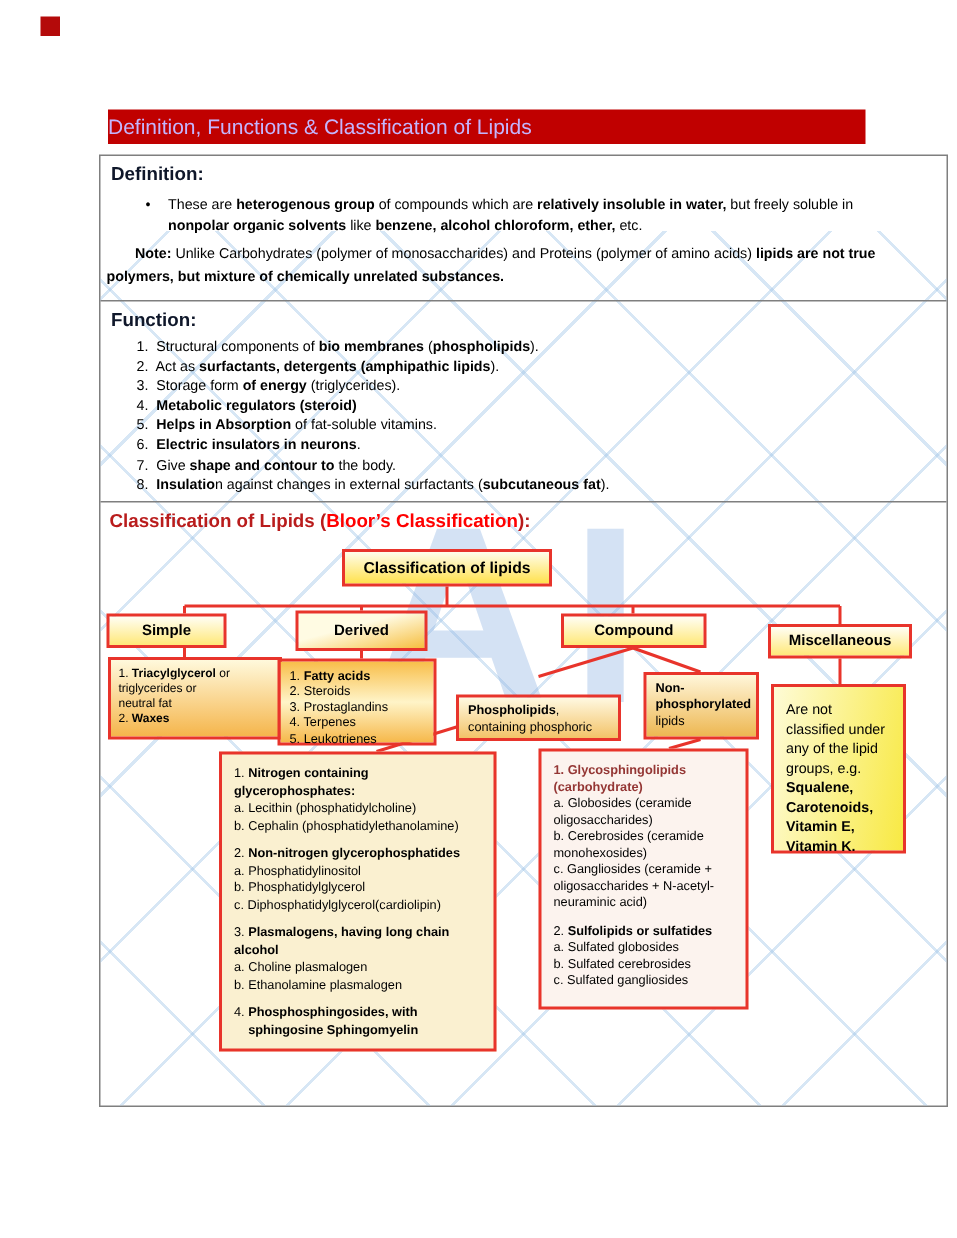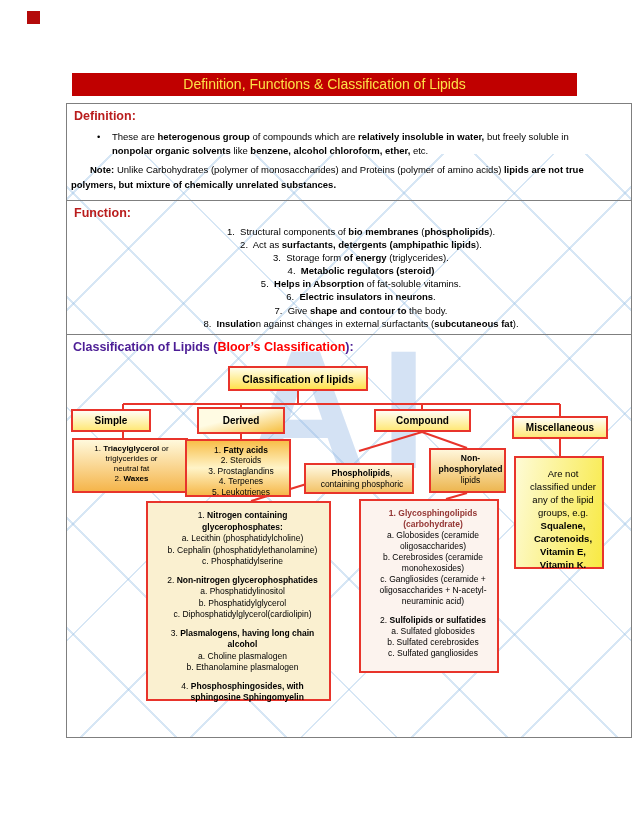--- a/index.html
+++ b/index.html
@@ -3,21 +3,21 @@
 <meta charset="utf-8">
 <style>
   html,body{margin:0;padding:0;}
   body{
     width:638px;height:825px;position:relative;background:#ffffff;
     font-family:"Liberation Sans",sans-serif;color:#000;overflow:hidden;
   }
   .red-square{position:absolute;left:27px;top:11px;width:13px;height:13px;background:#b40a0a;}
   .banner{
     position:absolute;left:72px;top:73px;width:505px;height:23px;background:#C00000;
-    color:#fde047;font-size:14px;text-align:center;line-height:23px;
+    color:#c4b5fd;font-size:14px;line-height:23px;
   }
   .container{
     position:absolute;left:66px;top:103px;width:564px;height:633px;
     border:1px solid #7f7f7f;background:#fff;box-sizing:content-box;
   }
   
   .lattice{
     position:absolute;left:0;top:50px;right:0;bottom:0;z-index:0;pointer-events:none;
     background:
       repeating-linear-gradient(45deg, transparent 0 76px, rgba(155,194,230,.40) 76px 78px),
@@ -25,29 +25,29 @@
   }
   .ai-mark{
     position:absolute;left:178px;top:222px;z-index:0;pointer-events:none;
     font-size:168px;font-weight:bold;line-height:1;letter-spacing:14px;
     color:rgba(142,180,227,.38);
   }
   .sec{position:absolute;left:0;width:564px;box-sizing:border-box;z-index:1;}
   .sec-def{top:0;height:97px;border-bottom:1px solid #7f7f7f;}
   .sec-func{top:97px;height:134px;border-bottom:1px solid #7f7f7f;}
   .sec-class{top:231px;height:402px;}
-  .sec-heading{color:#b91c1c;font-weight:bold;font-size:12.5px;margin:5px 0 0 7px;}
+  .sec-heading{color:#0f172a;font-weight:bold;font-size:12.5px;margin:5px 0 0 7px;}
   .bullet-row{display:flex;margin:7px 0 0 30px;width:512px;font-size:9.5px;line-height:13.5px;}
   .bullet-dot{width:15px;flex:0 0 15px;}
   .note-para{margin:5px 6px 0 4px;width:552px;font-size:9.5px;line-height:15px;text-indent:19px;}
   .func-list{margin:5px 0 0 24px;font-size:9.5px;}
   .func-list .rl{line-height:13.1px;}
   .class-heading{font-size:12.5px;font-weight:bold;margin:5px 0 0 6px;}
-  .c-blue{color:#4c1d95}.c-red{color:#FF0000}.c-maroon{color:#943634}
-  .rl{white-space:pre-wrap;text-align:center;}
+  .c-blue{color:#b91c1c}.c-red{color:#FF0000}.c-maroon{color:#943634}
+  .rl{white-space:pre-wrap;}
   .gap{height:8px;}
   
   .connectors{position:absolute;left:0;top:0;z-index:1;}
   .fbox{position:absolute;box-sizing:border-box;border:2px solid #E8342B;z-index:2;}
   .cat{font-weight:bold;font-size:10px;display:flex;align-items:center;justify-content:center;text-align:center;}
   .node-root{left:161px;top:262px;width:140px;height:25px;font-size:10.5px;
     background:linear-gradient(180deg,#FFFDEB 0%,#FFE14D 100%);}
   .node-simple{left:4px;top:305px;width:80px;height:23px;
     background:linear-gradient(180deg,#FFFEF5 0%,#FFE878 100%);}
   .node-derived{left:130px;top:303px;width:88px;height:27px;
@@ -165,21 +165,20 @@
       <div class="rl"><span style="font-weight: bold;">Squalene,</span></div>
       <div class="rl"><span style="font-weight: bold;">Carotenoids,</span></div>
       <div class="rl"><span style="font-weight: bold;">Vitamin E,</span></div>
       <div class="rl"><span style="font-weight: bold;">Vitamin K.</span></div>
     </div>
   <div class="fbox box-glycero">
       <div class="rl"><span>1. </span><span style="font-weight: bold;">Nitrogen containing</span></div>
       <div class="rl"><span style="font-weight: bold;">glycerophosphates:</span></div>
       <div class="rl"><span>a. Lecithin (phosphatidylcholine)</span></div>
       <div class="rl"><span>b. Cephalin (phosphatidylethanolamine)</span></div>
-      <div class="rl"><span>c. Phosphatidylserine</span></div>
       <div class="gap"></div>
       <div class="rl"><span>2. </span><span style="font-weight: bold;">Non-nitrogen glycerophosphatides</span></div>
       <div class="rl"><span>a. Phosphatidylinositol</span></div>
       <div class="rl"><span>b. Phosphatidylglycerol</span></div>
       <div class="rl"><span>c. Diphosphatidylglycerol(cardiolipin)</span></div>
       <div class="gap"></div>
       <div class="rl"><span>3. </span><span style="font-weight: bold;">Plasmalogens, having long chain</span></div>
       <div class="rl"><span style="font-weight: bold;">alcohol</span></div>
       <div class="rl"><span>a. Choline plasmalogen</span></div>
       <div class="rl"><span>b. Ethanolamine plasmalogen</span></div>

